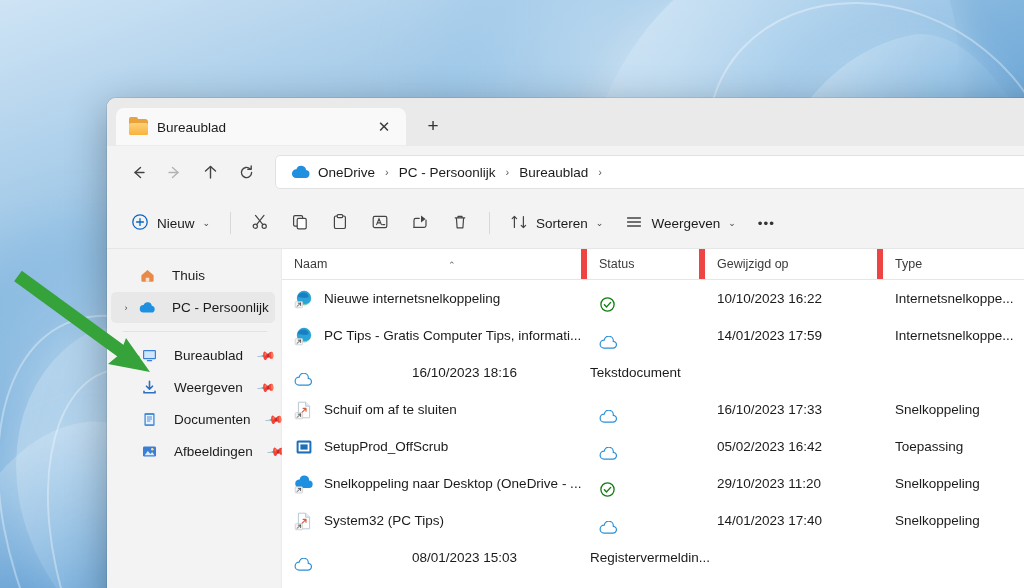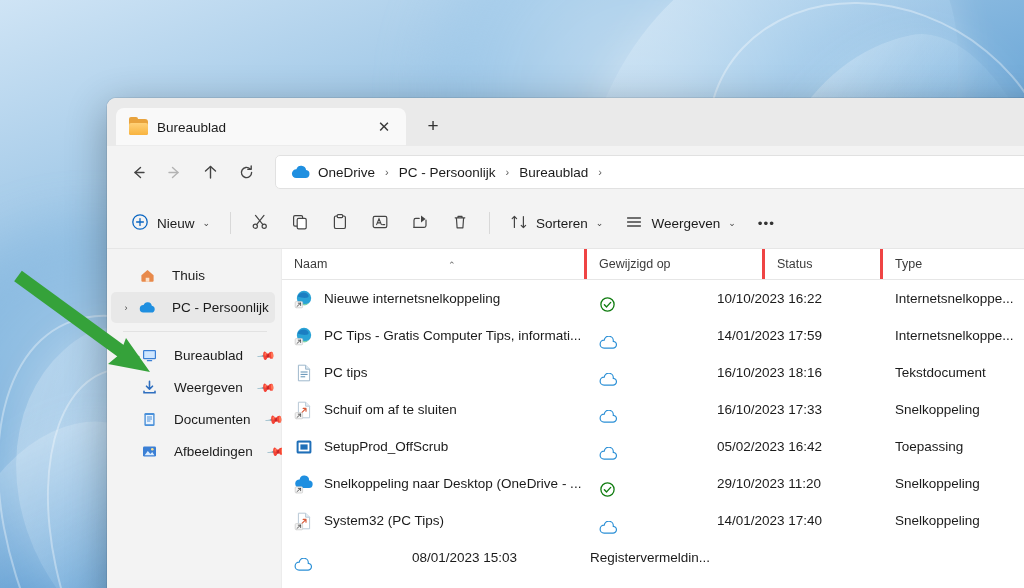--- a/index.html
+++ b/index.html
@@ -293,21 +293,21 @@
     font-size: 12.5px;
     color: #3b3b3b;
     background: #ffffff;
     position: relative;
   }
   .col {
     padding-left: 12px;
     box-sizing: border-box;
     height: 30px;
     line-height: 30px;
-    border-right: 3px solid #ef4444;
+    border-right: 6px solid #ef4444;
     position: relative;
     overflow: hidden;
     white-space: nowrap;
   }
   .col.name { width: 305px; }
   .col.status { width: 118px; }
   .col.modified { width: 178px; }
   .col.type { flex: 1; border-right: none; }
   .sort-arrow {
     position: absolute;
@@ -613,22 +613,22 @@
         <span class="pin">📌</span>
       </div>
     </div>
 
     <div class="filelist">
       <div class="col-header">
         <div class="col name">
           <span>Naam</span>
           <span class="sort-arrow">⌃</span>
         </div>
+        <div class="col status">Status</div>
         <div class="col modified">Gewijzigd op</div>
-        <div class="col status">Status</div>
         <div class="col type">Type</div>
       </div>
 
       <div class="row">
         <div class="cell name">
           <span class="file-ico">
             <svg width="20" height="20" viewBox="0 0 20 20">
                 <circle cx="10" cy="9" r="7.2" fill="#2aa3d6"></circle>
                 <path d="M3.4 7.6c1.6-4 6.6-5.2 9.6-3.1 2.2 1.6 2.1 4-.4 4.3-2.6.3-6.3-.2-9.2-1.2z" fill="#1b7ec2"></path>
                 <path d="M5.4 12.6c2.1 2.6 6.6 3 9.4 1.1-2 3.4-7.1 3.9-9.4-1.1z" fill="#7fd3a8"></path>
@@ -668,30 +668,20 @@
             <svg width="19" height="14" viewBox="0 0 20 14">
                 <path d="M5.3 12.4h9.2a3.6 3.6 0 0 0 .5-7.2A4.7 4.7 0 0 0 5.5 4 3.6 3.6 0 0 0 5.3 12.4z" fill="none" stroke="#2a8fd6" stroke-width="1.25"></path>
               </svg>
           </span>
         </div>
         <div class="cell modified">14/01/2023 17:59</div>
         <div class="cell type">Internetsnelkoppe...</div>
       </div>
 
       <div class="row">
-        <div class="cell name">
-          <span class="file-ico">
-            <svg width="20" height="20" viewBox="0 0 20 20">
-                <path d="M4.4 2.2h7.2l4 4v11.6H4.4z" fill="#fff" stroke="#9fb8cc" stroke-width="1"></path>
-                <path d="M11.6 2.2v4h4" fill="#dce9f3" stroke="#9fb8cc" stroke-width="1"></path>
-                <path d="M6.6 9h7M6.6 11.4h7M6.6 13.8h4.6" stroke="#5f8fb3" stroke-width="1"></path>
-              </svg>
-          </span>
-          <span class="label">PC tips</span>
-        </div>
         <div class="cell status">
           <span class="st">
             <svg width="19" height="14" viewBox="0 0 20 14">
                 <path d="M5.3 12.4h9.2a3.6 3.6 0 0 0 .5-7.2A4.7 4.7 0 0 0 5.5 4 3.6 3.6 0 0 0 5.3 12.4z" fill="none" stroke="#2a8fd6" stroke-width="1.25"></path>
               </svg>
           </span>
         </div>
         <div class="cell modified">16/10/2023 18:16</div>
         <div class="cell type">Tekstdocument</div>
       </div>

